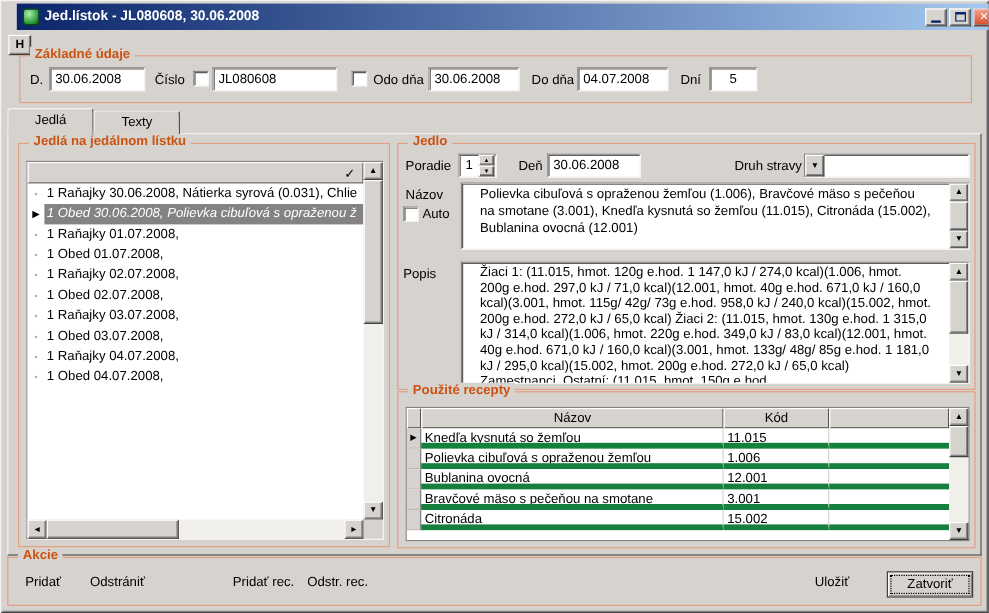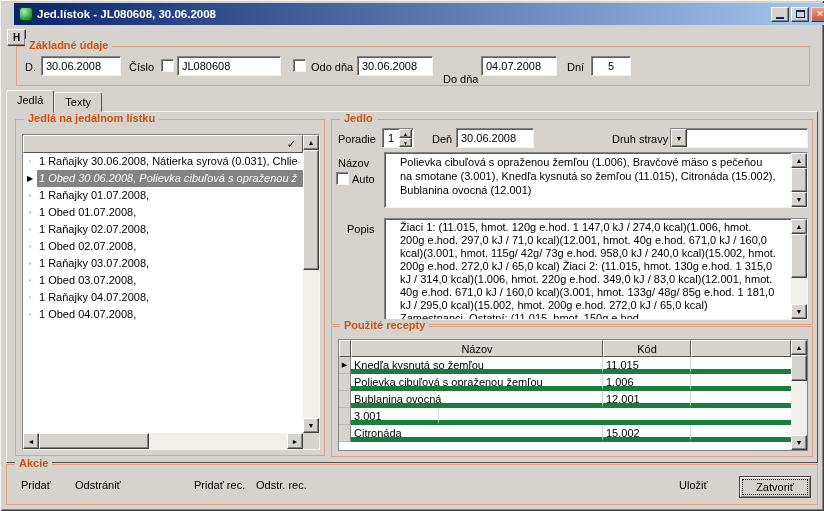--- a/index.html
+++ b/index.html
@@ -40,25 +40,25 @@
   
   .groupbox{ position:absolute; border:1px solid #e3a083; }
   .group-label{ position:absolute; top:-8px; left:8px; background:#d6d3ce; padding:0 4px;
     color:#cc5211; font-weight:bold; font-size:11px; white-space:nowrap; }
   .g-basic{ left:16px; top:46px; width:794px; height:40px; }
   .g-basic .lab-d{ left:8px; top:14px; }       .g-basic .fld-d{ left:24px; top:9px; width:80px; }
   .g-basic .lab-cislo{ left:112px; top:14px; } .g-basic .chk1{ left:144px; top:12px; }
   .g-basic .fld-cislo{ left:160px; top:9px; width:104px; }
   .g-basic .chk2{ left:276px; top:12px; }      .g-basic .lab-odo{ left:294px; top:14px; }
   .g-basic .fld-odo{ left:340px; top:9px; width:76px; }
-  .g-basic .lab-do{ left:426px; top:14px;margin-top:12px; }    .g-basic .fld-do{ left:464px; top:9px; width:76px; }
+  .g-basic .lab-do{ left:426px; top:14px; }    .g-basic .fld-do{ left:464px; top:9px; width:76px; }
   .g-basic .lab-dni{ left:550px; top:14px; }   .g-basic .fld-dni{ left:574px; top:9px; width:40px; text-align:center; }
   
   .tabs{ position:absolute; left:6px; top:89px; height:23px; display:flex; align-items:flex-end; z-index:3; }
-  .tab{ height:20px; padding:3px 10px 0; background:#d6d3ce; border:1px solid;
+  .tab{ height:20px; padding:3px 22px 0; background:#d6d3ce; border:1px solid;
     border-color:#f4f3f1 #55534e #d6d3ce #f4f3f1; border-radius:3px 3px 0 0; cursor:pointer; }
   .tab.active{ height:23px; margin-bottom:-1px; border-bottom-color:#d6d3ce; z-index:4; }
   .tabpage{ position:absolute; left:6px; top:111px; width:812px; height:352px; background:#d6d3ce;
     border:1px solid; border-color:#f4f3f1 #55534e #55534e #f4f3f1; }
   
   .g-meals{ left:8px; top:7px; width:310px; height:337px; }
   .listbox{ position:absolute; left:6px; top:14px; width:298px; height:316px; background:#fff;
     border:1px solid; border-color:#848284 #f4f3f1 #f4f3f1 #848284;
     display:grid; grid-template-columns:1fr 16px; grid-template-rows:18px 1fr 16px; }
   .lheader{ grid-column:1; grid-row:1; background:#d6d3ce; border:1px solid;
@@ -115,21 +115,21 @@
   .autobox .lbl{ position:static; }
   .textbox{ position:absolute; background:#fff; border:1px solid;
     border-color:#848284 #f4f3f1 #f4f3f1 #848284; box-shadow:inset 1px 1px 0 #605d57;
     display:flex; overflow:hidden; }
   .tb-nazov{ left:52px; top:32px; width:424px; height:56px; }
   .tb-popis{ left:52px; top:98px; width:424px; height:102px; }
   .txt{ flex:1; font-size:11px; padding:2px 15px; overflow:hidden; }
   .tb-nazov .txt{ line-height:14px; }
   .tb-popis .txt{ line-height:13px; }
   .textbox .vscroll{ width:16px; flex:0 0 16px; }
-  .g-jedlo .lab-popis{ left:15px; top:103px;text-align:right; }
+  .g-jedlo .lab-popis{ left:4px; top:103px;text-align:right; }
   
   .g-recepty{ left:324px; top:214px; width:482px; height:131px; }
   .rtable{ position:absolute; left:6px; top:12px; width:470px; height:112px; display:flex;
     background:#fff; border:1px solid #848284; }
   .rmain{ flex:1; display:flex; flex-direction:column; overflow:hidden; }
   .rheader{ display:flex; height:17px; flex:0 0 17px; }
   .hc, .hgut{ background:#d6d3ce; border:1px solid; border-color:#fff #55534e #55534e #fff;
     display:flex; align-items:center; justify-content:center; font-size:11px; }
   .hgut{ width:12px; flex:0 0 12px; }
   .hc-nazov{ width:252px; flex:0 0 252px; }
@@ -380,20 +380,21 @@
             <div class="rc rc-rest"></div>
           </div>
           <div class="rrow">
             <div class="rgut"></div>
             <div class="rc rc-nazov">Bublanina ovocná</div>
             <div class="rc rc-kod">12.001</div>
             <div class="rc rc-rest"></div>
           </div>
           <div class="rrow">
             <div class="rgut"></div>
+            <div class="rc rc-nazov">Bravčové mäso s pečeňou na smotane</div>
             <div class="rc rc-kod">3.001</div>
             <div class="rc rc-rest"></div>
           </div>
           <div class="rrow">
             <div class="rgut"></div>
             <div class="rc rc-nazov">Citronáda</div>
             <div class="rc rc-kod">15.002</div>
             <div class="rc rc-rest"></div>
           </div>
           <div class="rempty"></div>

